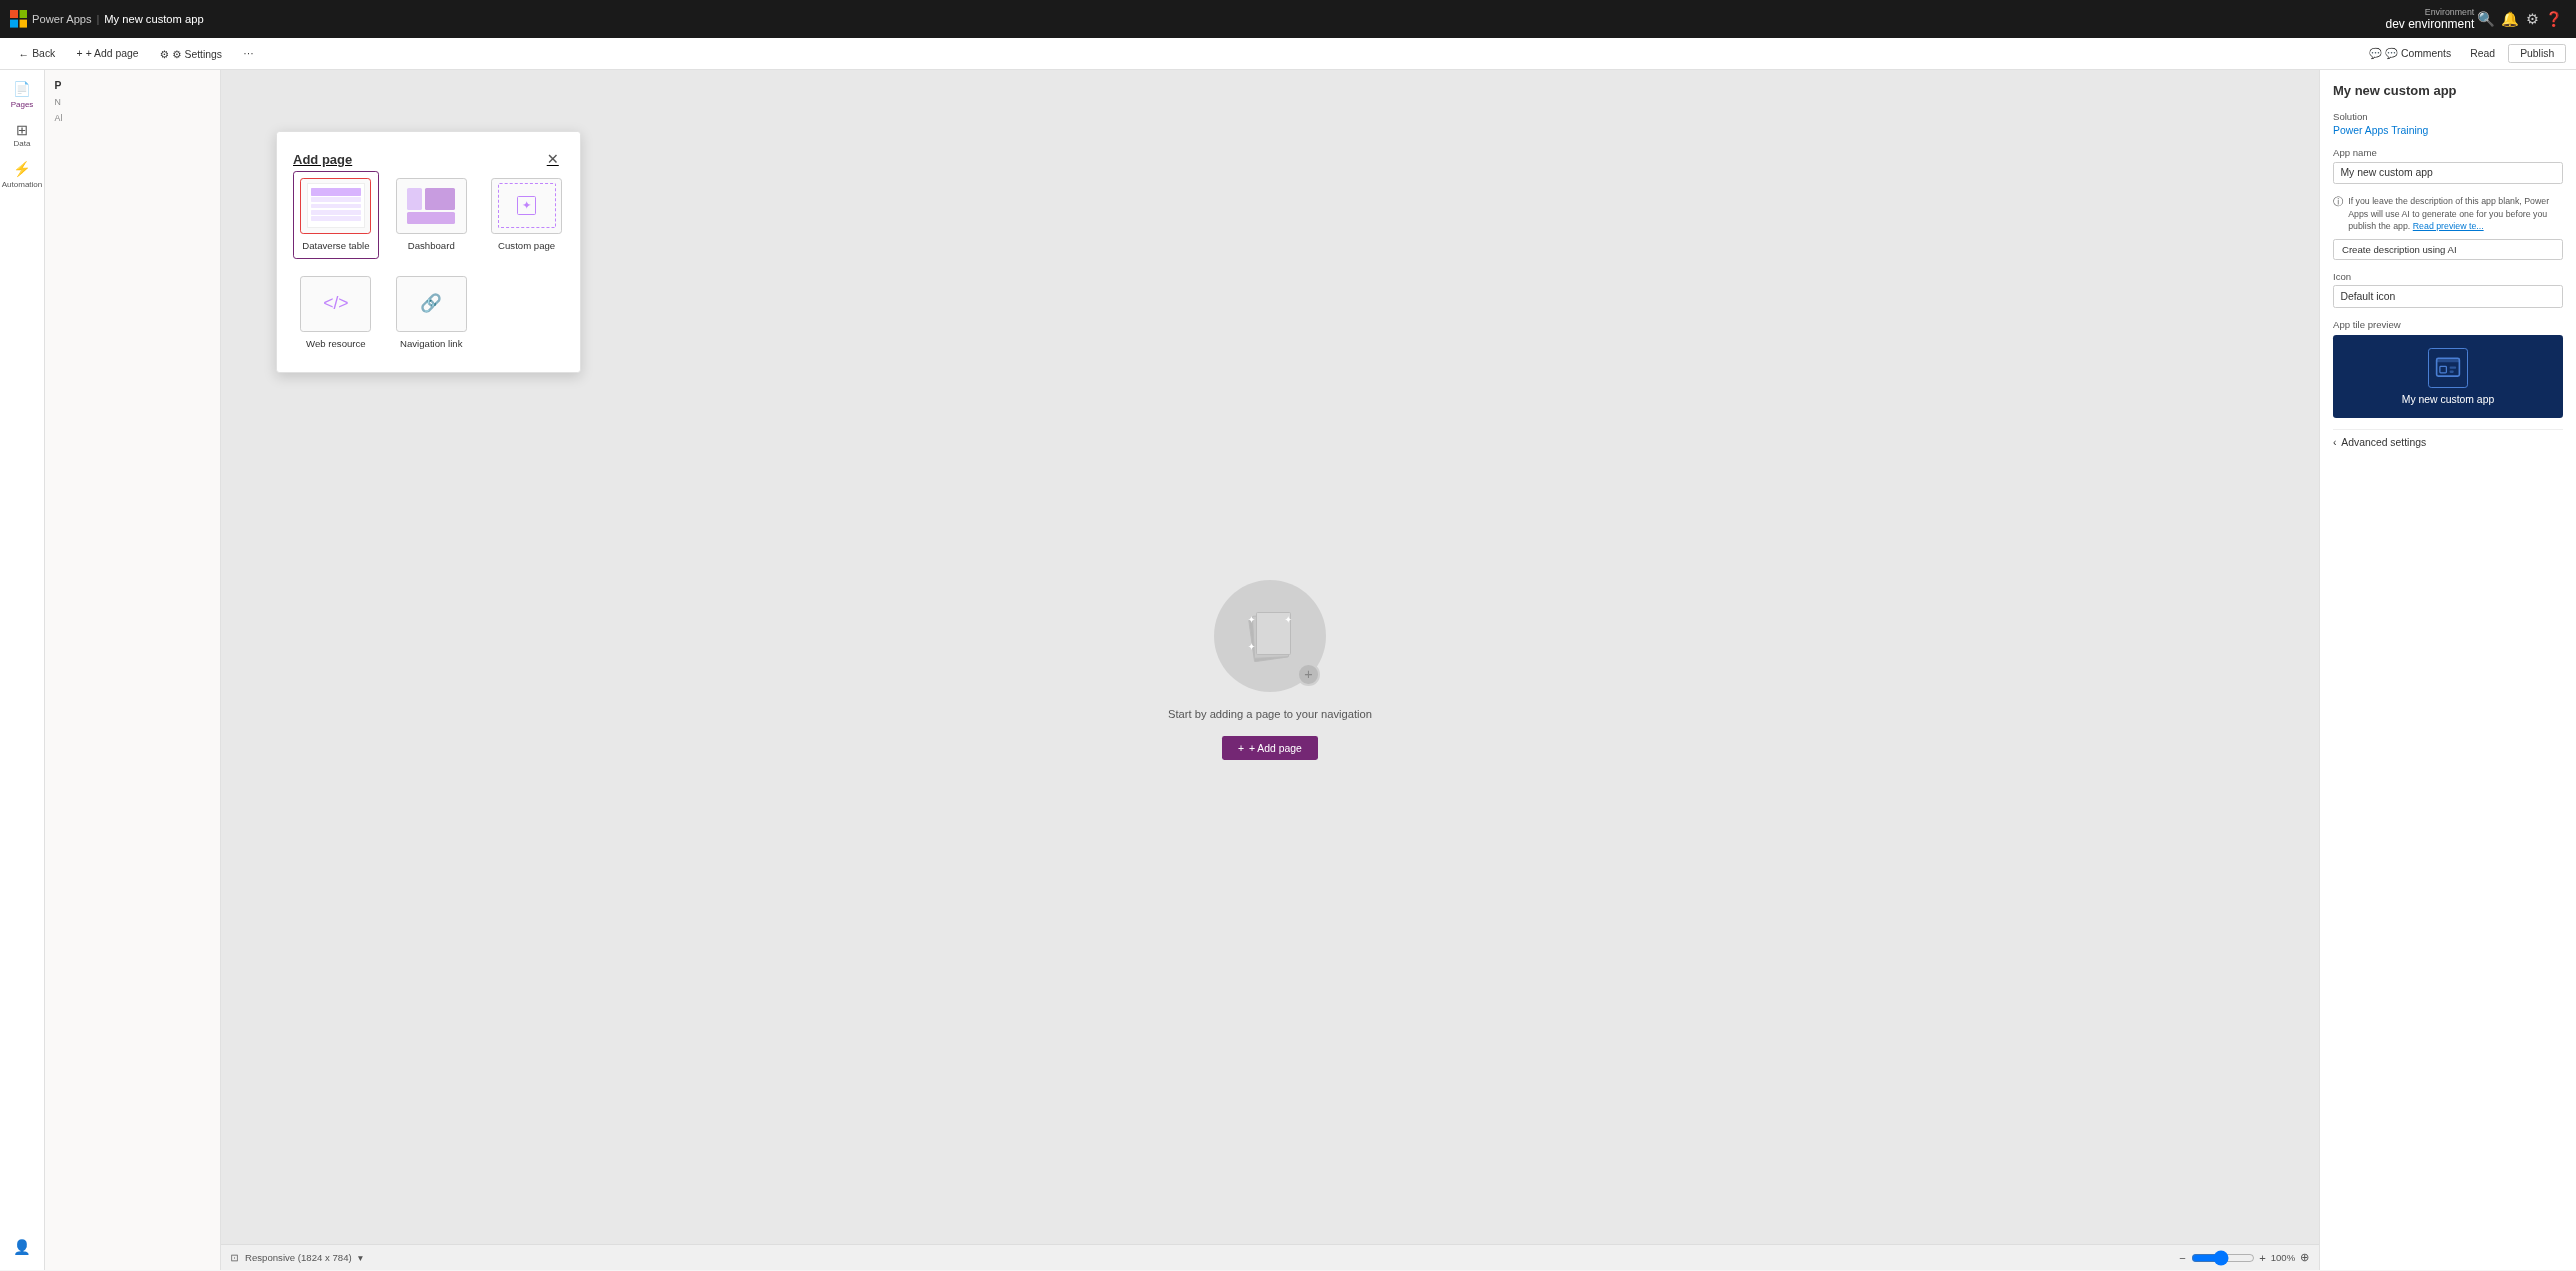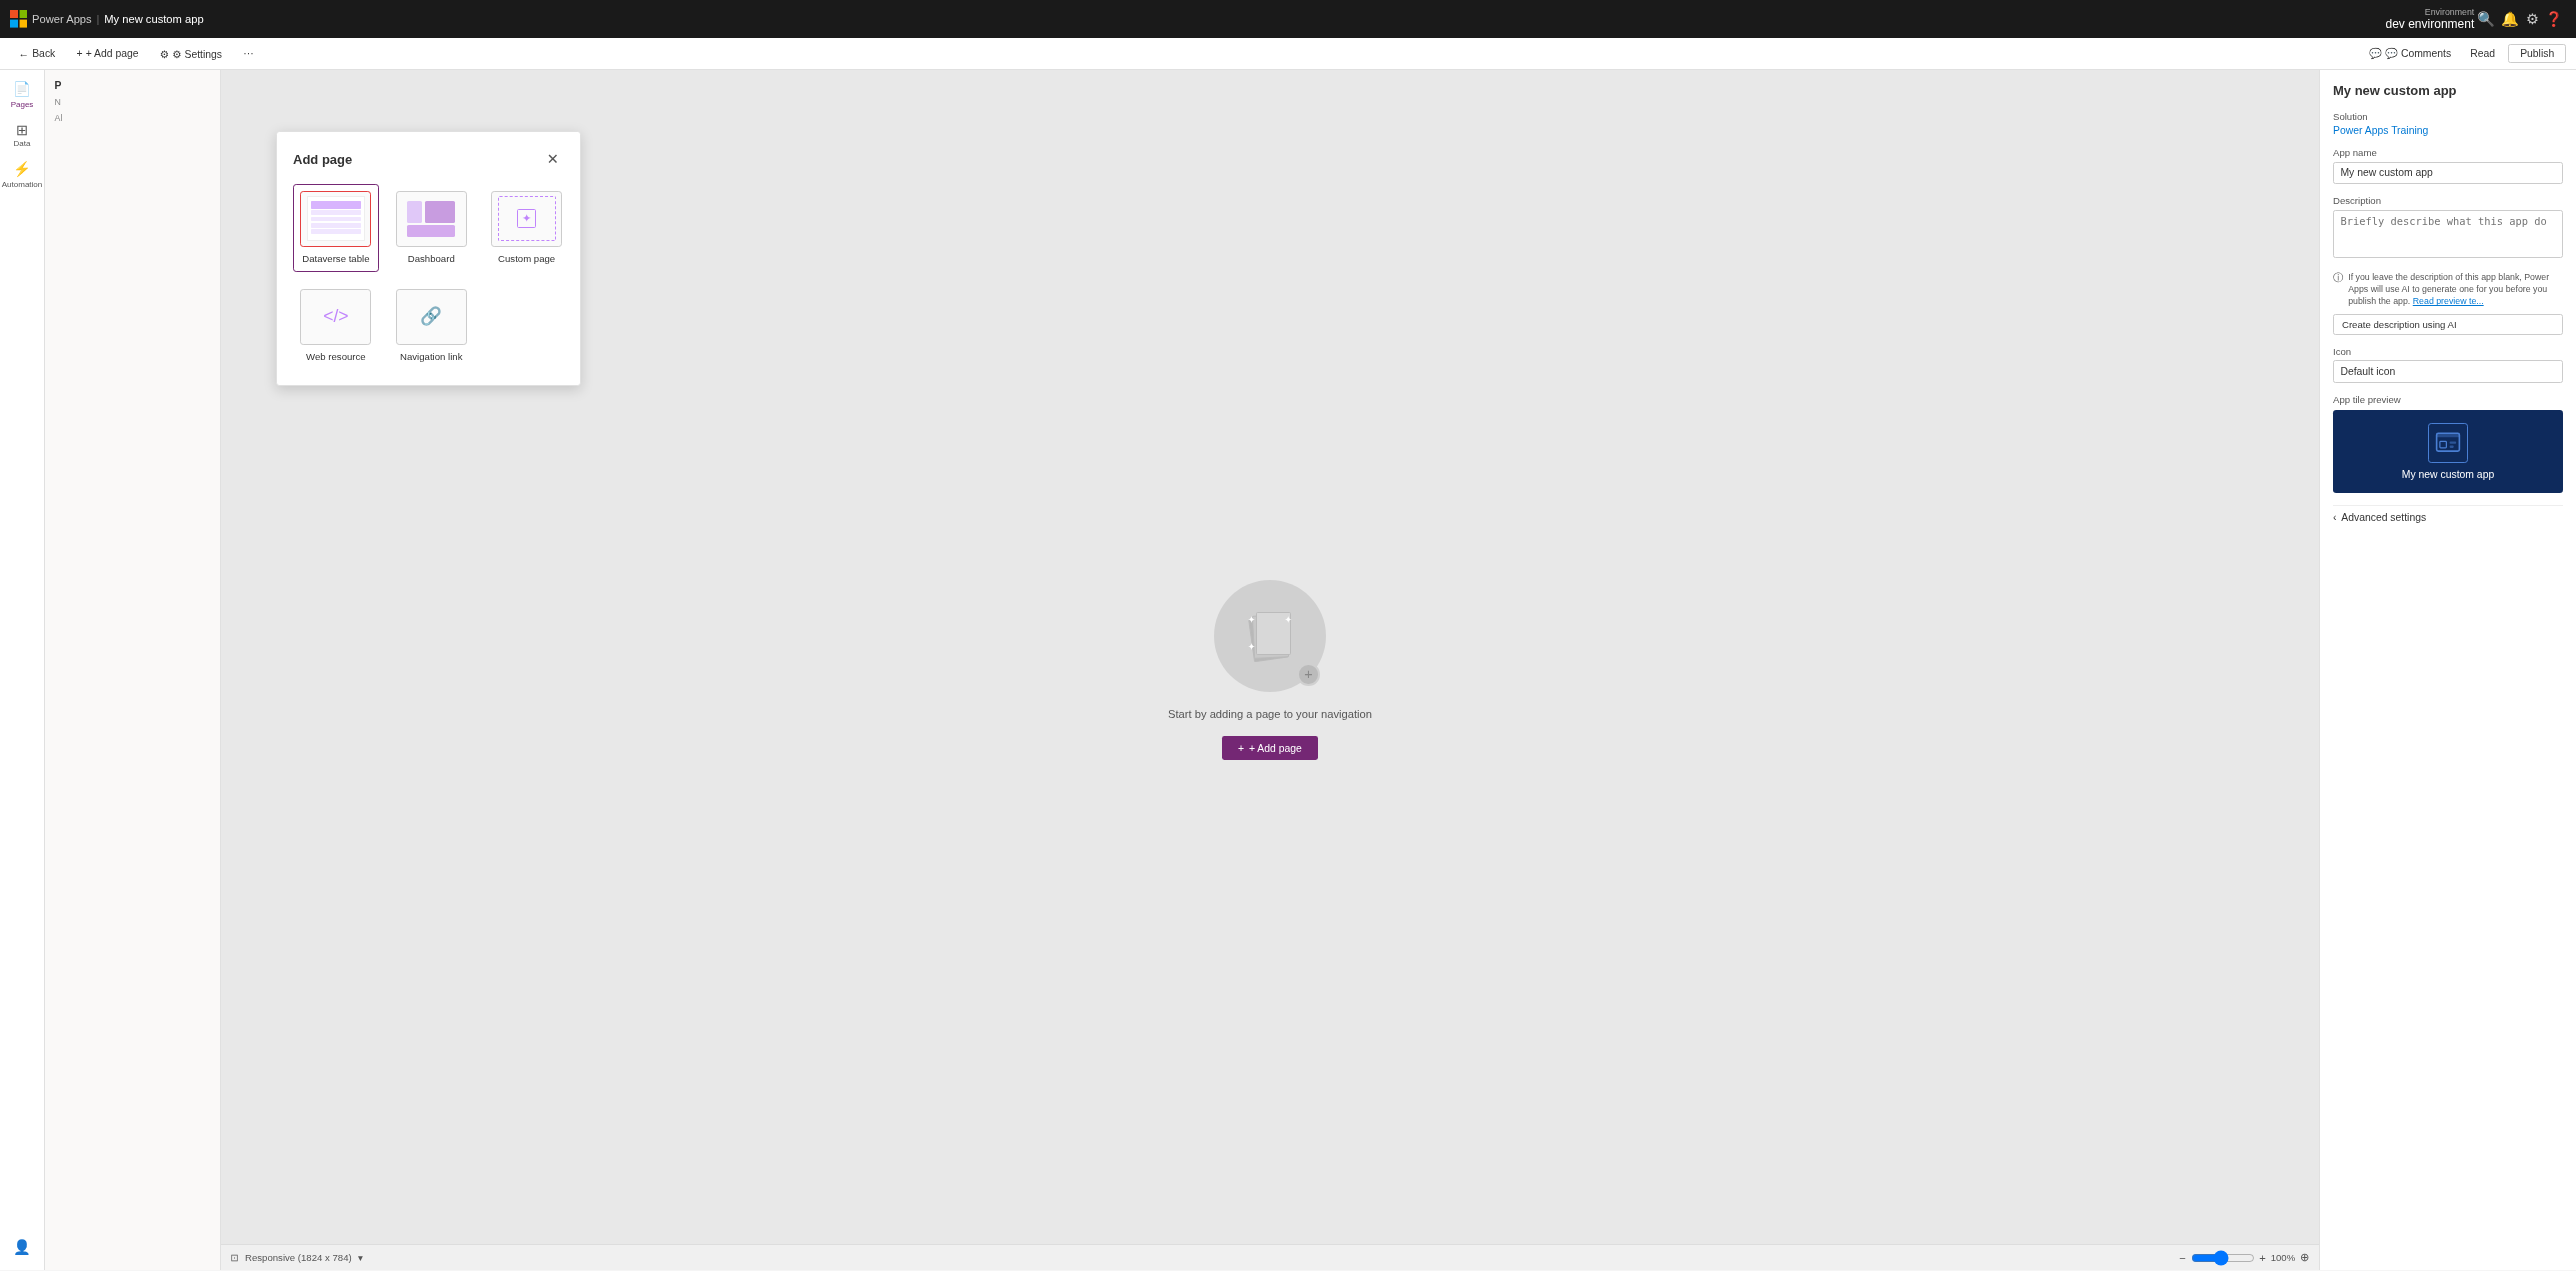--- a/index.html
+++ b/index.html
@@ -172,21 +172,21 @@
     }
     .add-page-modal {
       position: absolute; top: 61px; left: 55px;
       background: #fff; border: 0.8px solid #e0e0e0; border-radius: 3.2px;
       box-shadow: 0 3.2px 13px rgba(0,0,0,0.15);
       padding: 16px; width: 305px;
       pointer-events: all;
     }
     .modal-header {
       display: flex; align-items: center; justify-content: space-between;
-      margin-bottom: 13px;
+      text-decoration: underline;
     }
     .modal-title { font-size: 13px; font-weight: 600; color: #333; }
     .modal-close {
       background: none; border: none; cursor: pointer; font-size: 14.4px; color: #555;
       width: 22.5px; height: 22.5px; display: flex; align-items: center; justify-content: center;
       border-radius: 2.4px;
     }
     .modal-grid { display: grid; grid-template-columns: 1fr 1fr 1fr; gap: 9.6px; }
     .modal-option {
       display: flex; flex-direction: column; align-items: center; gap: 6.4px;
@@ -423,24 +423,20 @@
     <div class="field-group">
       <div class="field-label">Solution</div>
       <a class="field-link" href="#">Power Apps Training</a>
     </div>
 
     <div class="field-group">
       <div class="field-label">App name</div>
       <input type="text" class="field-input" value="My new custom app" style="">
     </div>
 
-    <div class="field-group">
-      <div class="field-label">Description</div>
-      <textarea class="field-textarea" placeholder="Briefly describe what this app do" style=""></textarea>
-    </div>
 
     <div class="ai-info">
       <span class="ai-info-icon">ⓘ</span>
       <span>
         If you leave the description of this app blank, Power Apps will use AI to generate one for you before you publish the app. <a href="#" style="color:#0078d4;">Read preview te...</a>
       </span>
     </div>
 
     <button class="create-desc-btn">
       <span>Create description using AI</span>

